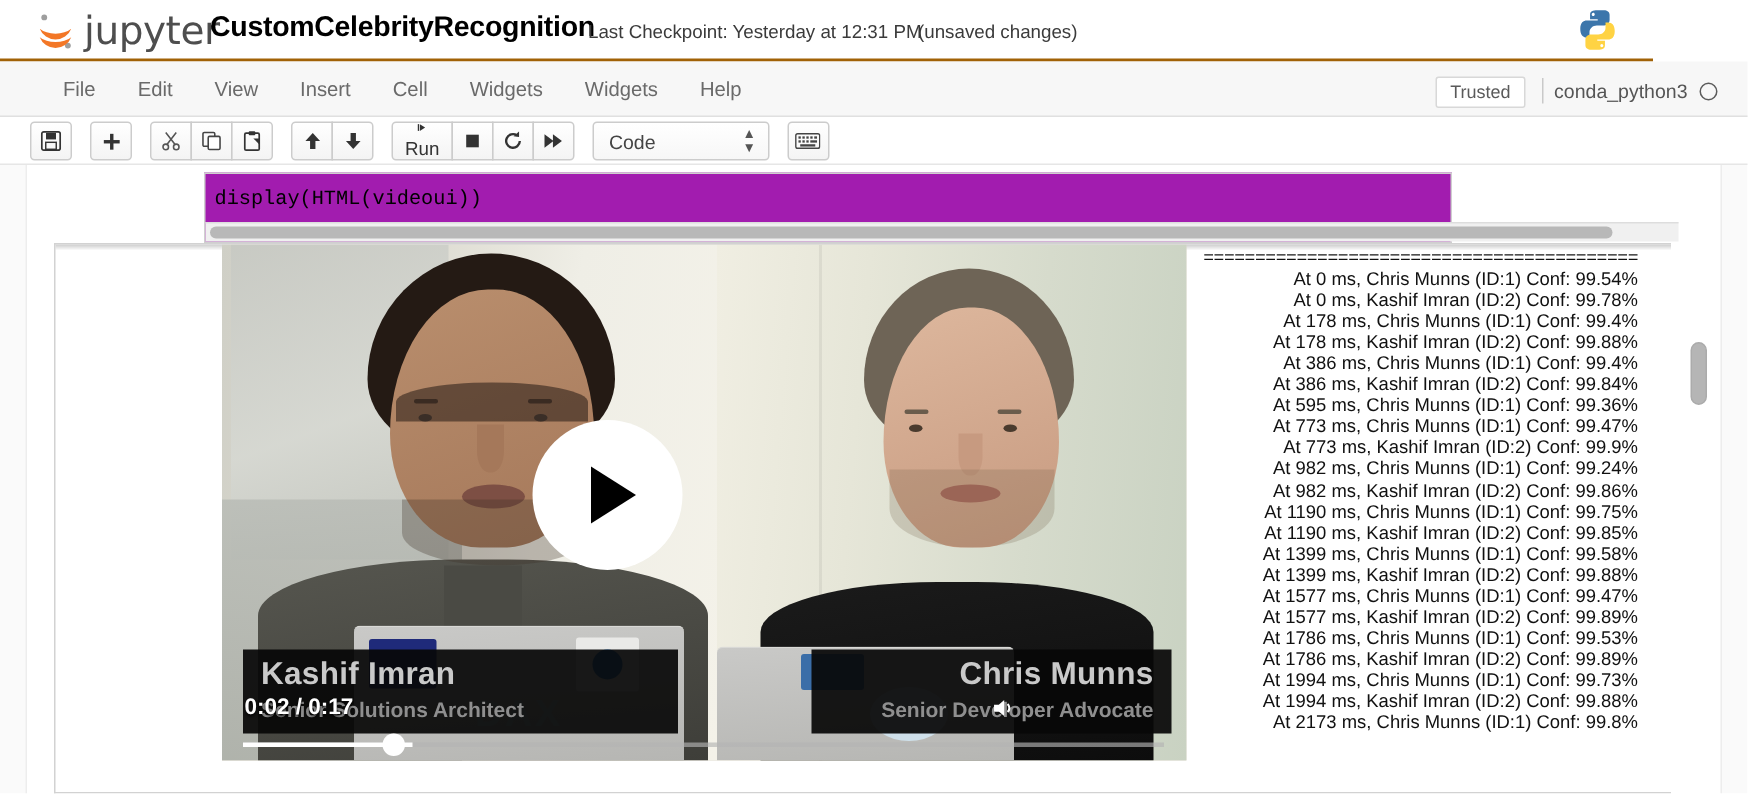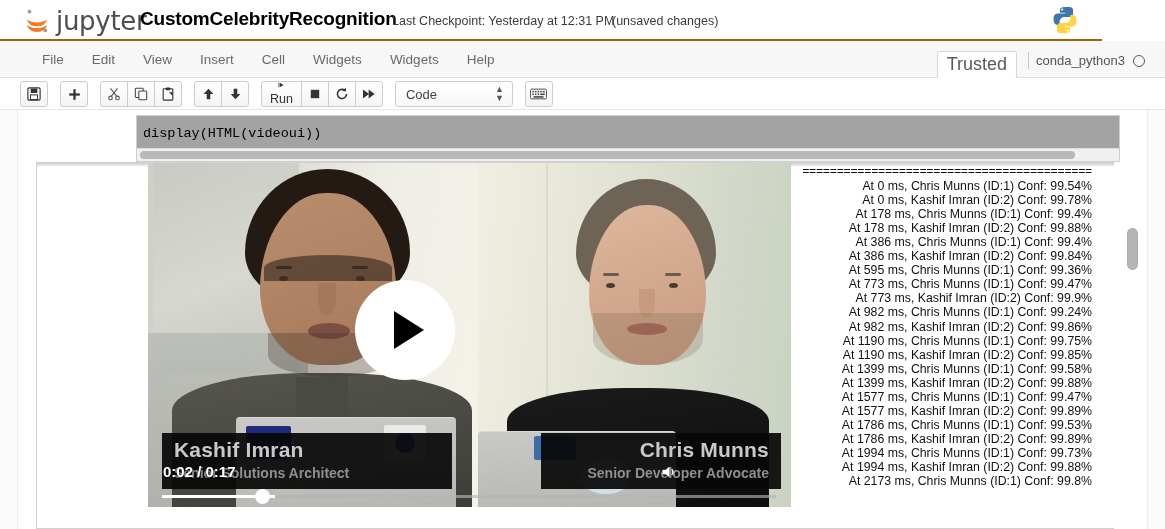--- a/index.html
+++ b/index.html
@@ -55,21 +55,21 @@
     background: #f7f7f7;
     border-bottom: 1px solid #e0e0e0;
   }
   .menu-items { position: absolute; left: 28px; top: 0; height: 37px; display: flex; align-items: center; }
   .menu-item {
     font-size: 13.5px; color: #6a6a6a;
     padding: 4px 14px; cursor: default;
   }
   .trusted {
     position: absolute; right: 148px; top: 10px;
-    font-size: 18px; color: #5a5a5a;
+    font-size: 12px; color: #5a5a5a;
     border: 1px solid #d8d8d8; border-radius: 2px;
     padding: 2px 9px 3px; background: #fff;
   }
   .kernel-sep {
     position: absolute; right: 136px; top: 11px;
     width: 1px; height: 17px; background: #c9c9c9;
   }
   .kernel-name {
     position: absolute; right: 40px; top: 12px;
     font-size: 13px; color: #555;
@@ -123,22 +123,22 @@
     width: 1165px; height: 419px;
     background: #fff;
     overflow: hidden;
   }
   .page-rail-left  { position: absolute; left: 0;  top: 0; width: 18px; height: 419px; background: #fafafa; border-right: 1px solid #ededed; }
   .page-rail-right { position: absolute; right: 0; top: 0; width: 18px; height: 419px; background: #fafafa; border-left: 1px solid #ededed; }
 
   
   .code-cell {
     position: absolute; left: 136px; top: 5px;
-    width: 984px; height: 47px;
-    background: #a3a3a3;
+    width: 832px; height: 47px;
+    background: #a21caf;
     border: 1px solid #cfcfcf;
   }
   .code-line {
     position: absolute; left: 6px; top: 10px;
     font-family: "Liberation Mono", "DejaVu Sans Mono", monospace;
     font-size: 13.5px; color: #000;
     white-space: pre;
   }
   .code-hscroll {
     position: absolute; left: 0; bottom: 0;

